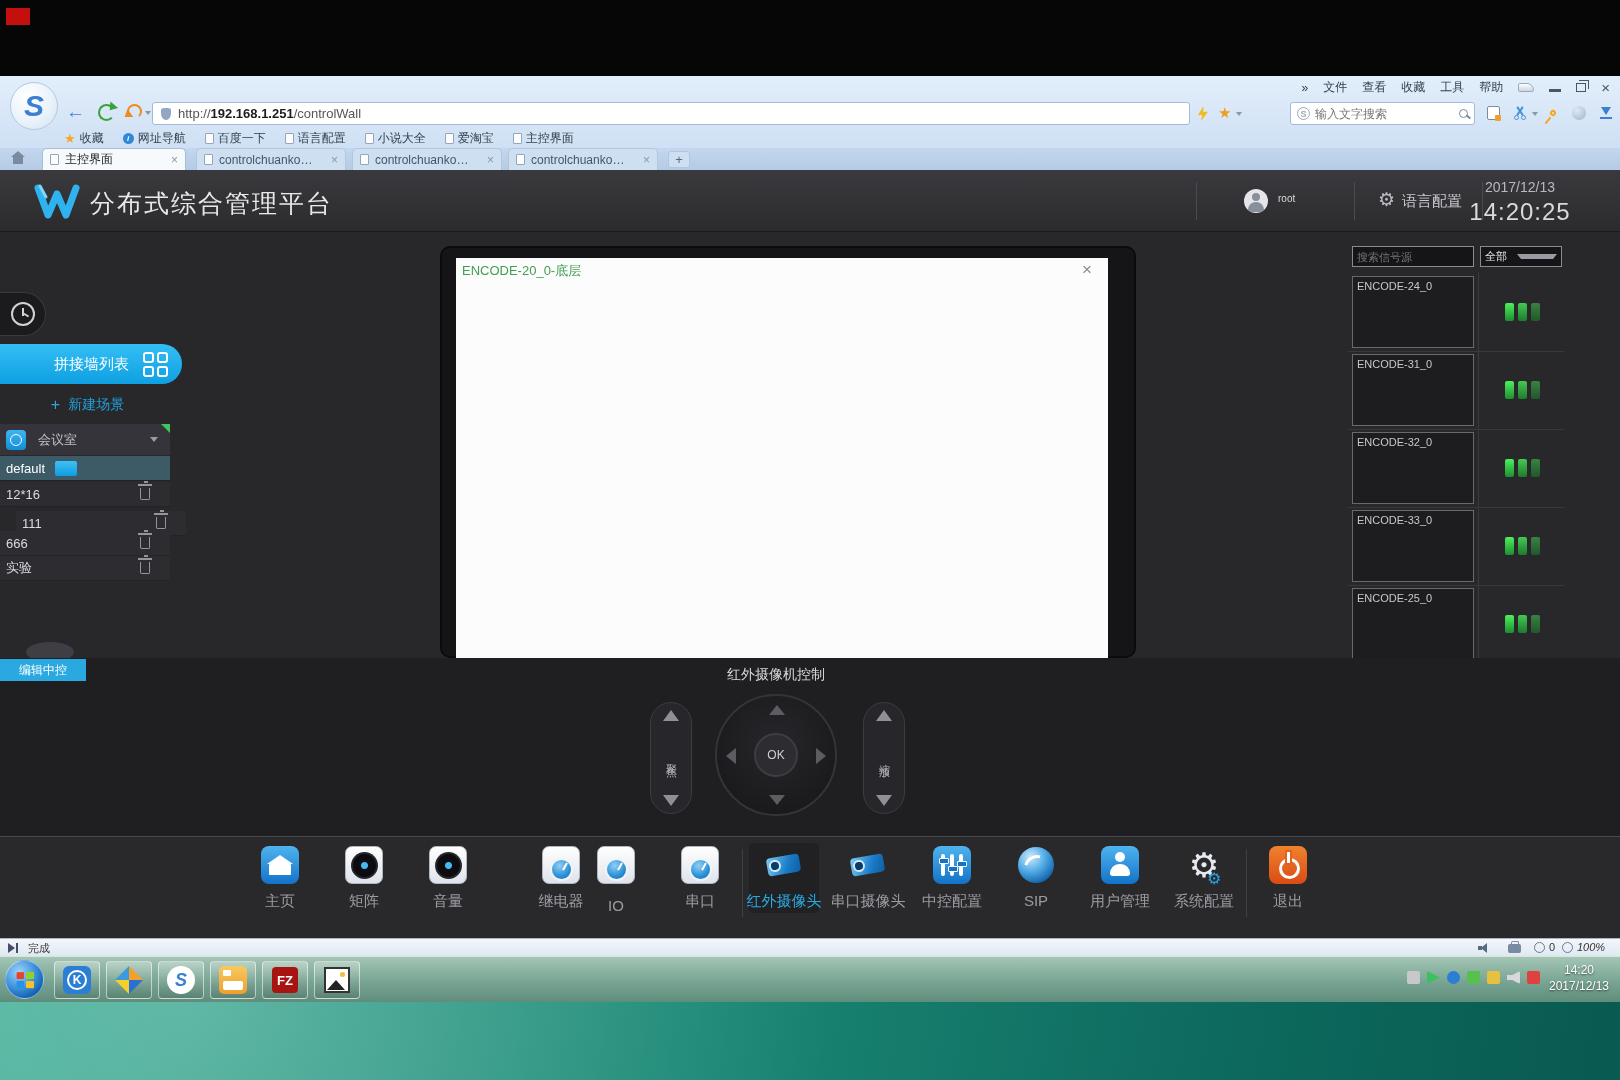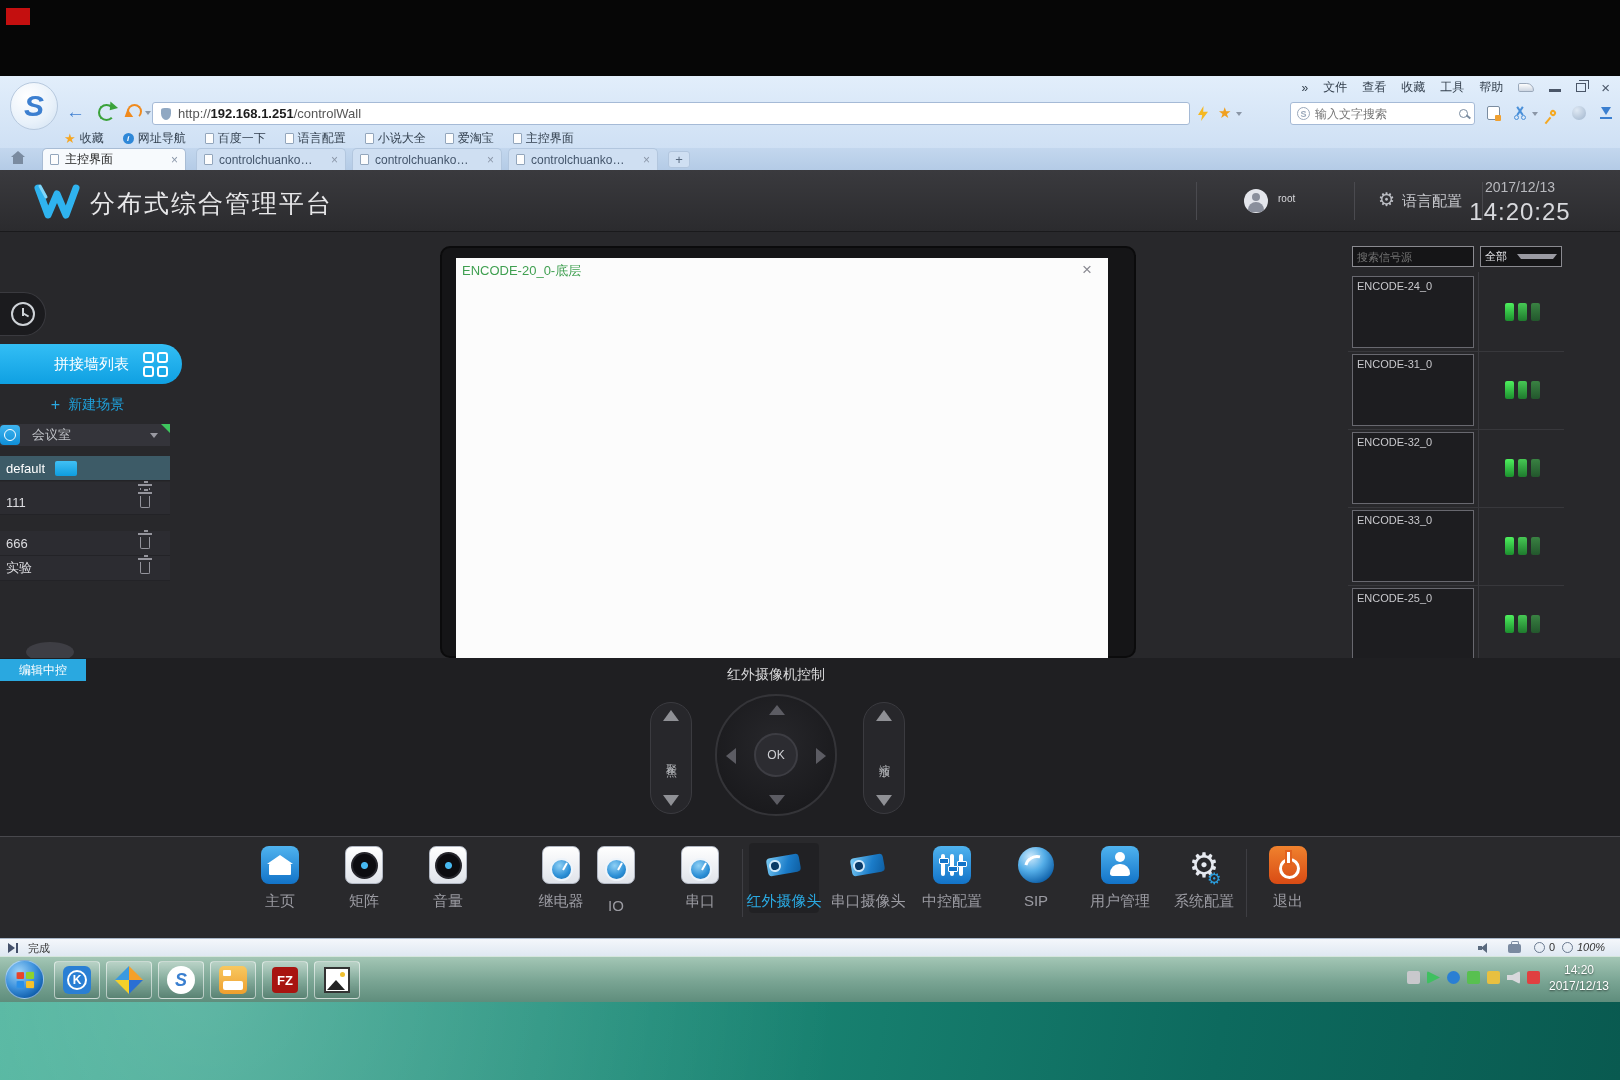--- a/index.html
+++ b/index.html
@@ -91,21 +91,21 @@
   #main{left:0;top:232px;width:1620px;height:426px;background:#28282b;}
   .gauge-btn{left:0;top:60px;width:46px;height:44px;background:#1b1b1e;border:1px solid #3a3a3f;border-left:none;border-radius:0 22px 22px 0;display:flex;align-items:center;justify-content:center;}
   .gauge-ico{width:24px;height:24px;border:2px solid #cfd3d8;border-radius:50%;position:relative;}
   .gauge-ico::before{content:"";position:absolute;left:9px;top:4px;width:2px;height:8px;background:#cfd3d8;}
   .gauge-ico::after{content:"";position:absolute;left:10px;top:10px;width:6px;height:2px;background:#cfd3d8;transform:rotate(30deg);}
   .wall-pill{left:0;top:112px;width:182px;height:40px;border-radius:0 20px 20px 0;background:linear-gradient(#33bef5,#0fa0e2);display:flex;align-items:center;color:#fff;font-size:15px;padding-left:54px;gap:14px;}
   .grid-ico{display:grid;grid-template-columns:11px 11px;gap:3px;}
   .grid-ico i{width:11px;height:11px;border:2px solid #fff;border-radius:3px;}
   .new-scene{left:0;top:160px;width:175px;height:26px;display:flex;align-items:center;justify-content:center;gap:8px;font-size:14px;color:#1f9fd8;}
   .new-scene .plus{font-size:16px;color:#2aa8e0;}
-  .room-row{left:0;top:192px;width:170px;height:22px;background:#34343a;display:flex;align-items:center;gap:12px;padding-left:0;position:absolute;}
+  .room-row{left:0;top:192px;width:170px;height:31px;background:#34343a;display:flex;align-items:center;gap:12px;padding-left:6px;position:absolute;}
   .room-ico{width:20px;height:20px;border-radius:4px;background:linear-gradient(#3fb4ef,#0f8fd8);position:relative;}
   .room-ico::before{content:"";position:absolute;left:4px;top:4px;width:10px;height:10px;border:1.5px solid #fff;border-radius:50%;}
   .room-lbl{font-size:13px;color:#c0c3c8;flex:1;}
   .chev-dn{border-left:4px solid transparent;border-right:4px solid transparent;border-top:5px solid #9a9aa2;margin-right:12px;}
   .room-fold{position:absolute;right:0;top:0;border-top:9px solid #3ec55e;border-left:9px solid transparent;}
   .scene-row{left:0;width:170px;height:25px;background:#2c2c31;border-bottom:1px solid #232327;display:flex;align-items:center;padding:0 6px;position:absolute;}
   .scene-row.sel{background:#3d5b67;}
   .scene-name{font-size:13px;color:#dcdce0;}
   .scene-row.sel .scene-name{color:#fff;}
   .tag-ico{width:22px;height:15px;border-radius:2px;background:linear-gradient(#41c0f5,#0e9ddf);margin-left:10px;}
@@ -385,21 +385,21 @@
       <span class="room-fold"></span>
     </div>
     <div class="scene-row sel" style="top:224px;">
       <span class="scene-name">default</span>
       <span class="tag-ico"></span>
     </div>
     <div class="scene-row" style="top:250px;">
       <span class="scene-name">12*16</span>
       <span class="trash"></span>
     </div>
-    <div class="scene-row" style="top:258px;">
+    <div class="scene-row" style="top:279px;margin-left:16px;">
       <span class="scene-name">111</span>
       <span class="trash"></span>
     </div>
     <div class="scene-row" style="top:299px;">
       <span class="scene-name">666</span>
       <span class="trash"></span>
     </div>
     <div class="scene-row" style="top:324px;">
       <span class="scene-name">实验</span>
       <span class="trash"></span>

